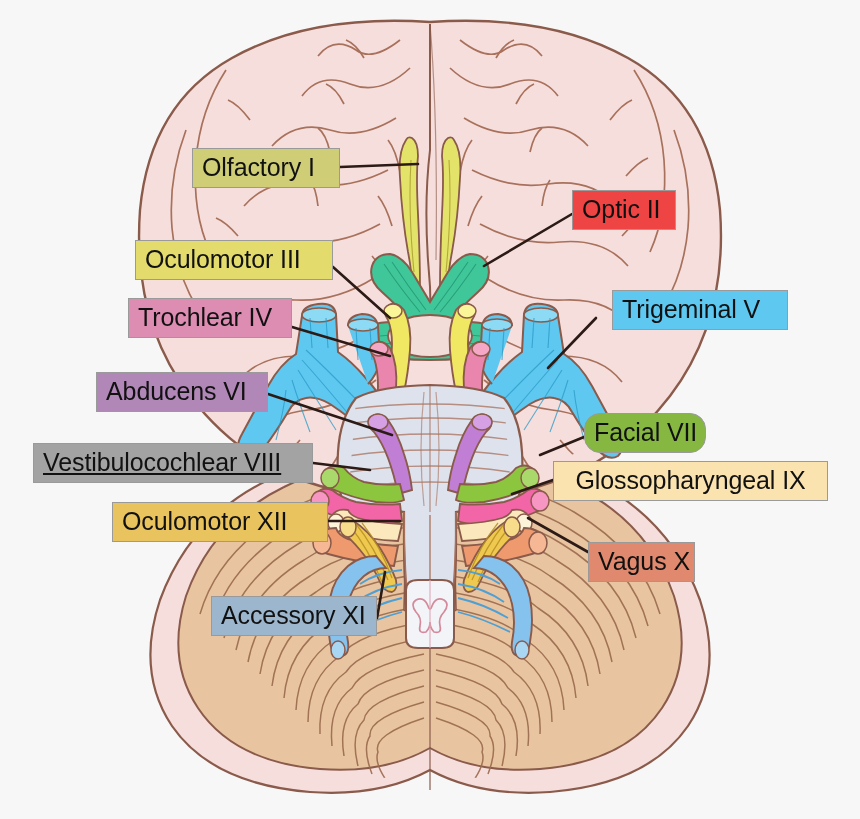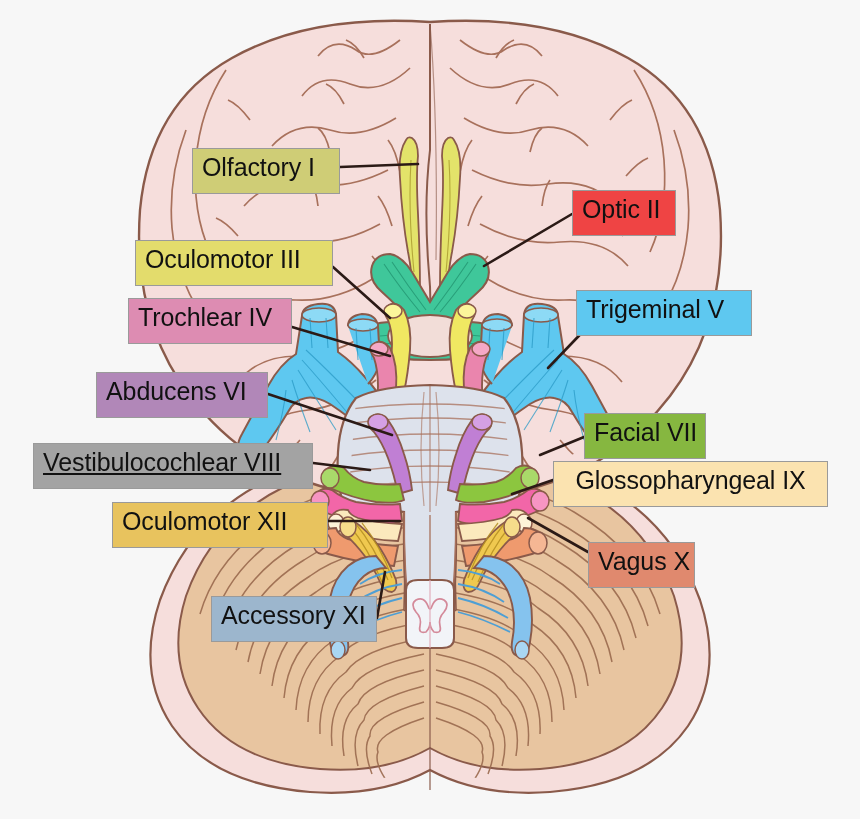--- a/index.html
+++ b/index.html
@@ -14,21 +14,21 @@
   #stage{position:relative;width:860px;height:819px;}
   #art{position:absolute;left:0;top:0;width:860px;height:819px;}
   .labels{position:absolute;left:0;top:0;width:860px;height:819px;}
   .lbl{
     position:absolute;
     box-sizing:border-box;
     border:1px solid #9a9a9a;
     color:#111;
     font-size:25px;
     line-height:36px;
-    height:46px;
+    height:40px;
     padding:0 9px;
     white-space:nowrap;
     font-family:"Liberation Sans", sans-serif;
     letter-spacing:-0.1px;
   }
 </style>
 </head>
 <body>
 
 <div id="stage">
@@ -342,23 +342,23 @@
         <line x1="588" y1="552" x2="528" y2="518"></line>
         <line x1="377" y1="618" x2="385" y2="572"></line>
       </g>
   </svg>
 
   <div class="labels" id="label-layer">
       <div class="lbl" style="left: 192px; top: 148px; width: 148px; background: rgb(207, 205, 118);">Olfactory I</div>
       <div class="lbl" style="left: 572px; top: 190px; width: 104px; background: #ef4444;">Optic II</div>
       <div class="lbl" style="left: 135px; top: 240px; width: 198px; background: rgb(227, 220, 108);">Oculomotor III</div>
       <div class="lbl" style="left: 128px; top: 298px; width: 164px; background: rgb(221, 140, 178);">Trochlear IV</div>
-      <div class="lbl" style="left: 576px; top: 290px; width: 176px; background: rgb(94, 200, 240);">Trigeminal V</div>
+      <div class="lbl" style="left: 612px; top: 290px; width: 176px; background: rgb(94, 200, 240);">Trigeminal V</div>
       <div class="lbl" style="left: 96px; top: 372px; width: 172px; background: rgb(177, 135, 184);">Abducens VI</div>
-      <div class="lbl" style="left: 584px; top: 413px; width: 122px; background: rgb(134, 183, 64);">Facial VII</div>
+      <div class="lbl" style="left: 584px; top: 413px; width: 122px; background: rgb(134, 183, 64); border-radius: 16px;">Facial VII</div>
       <div class="lbl" style="left: 33px; top: 443px; width: 280px; background: #a3a3a3; text-decoration: underline;">Vestibulocochlear VIII</div>
       <div class="lbl" style="left: 553px; top: 461px; width: 275px; background: rgb(251, 227, 176); text-align: center;">Glossopharyngeal IX</div>
       <div class="lbl" style="left: 112px; top: 502px; width: 216px; background: rgb(232, 195, 94);">Oculomotor XII</div>
       <div class="lbl" style="left: 588px; top: 542px; width: 107px; background: rgb(224, 137, 110);">Vagus X</div>
       <div class="lbl" style="left: 211px; top: 596px; width: 166px; background: rgb(156, 182, 205);">Accessory XI</div>
     </div>
 
 </div>
 
 </body></html>

